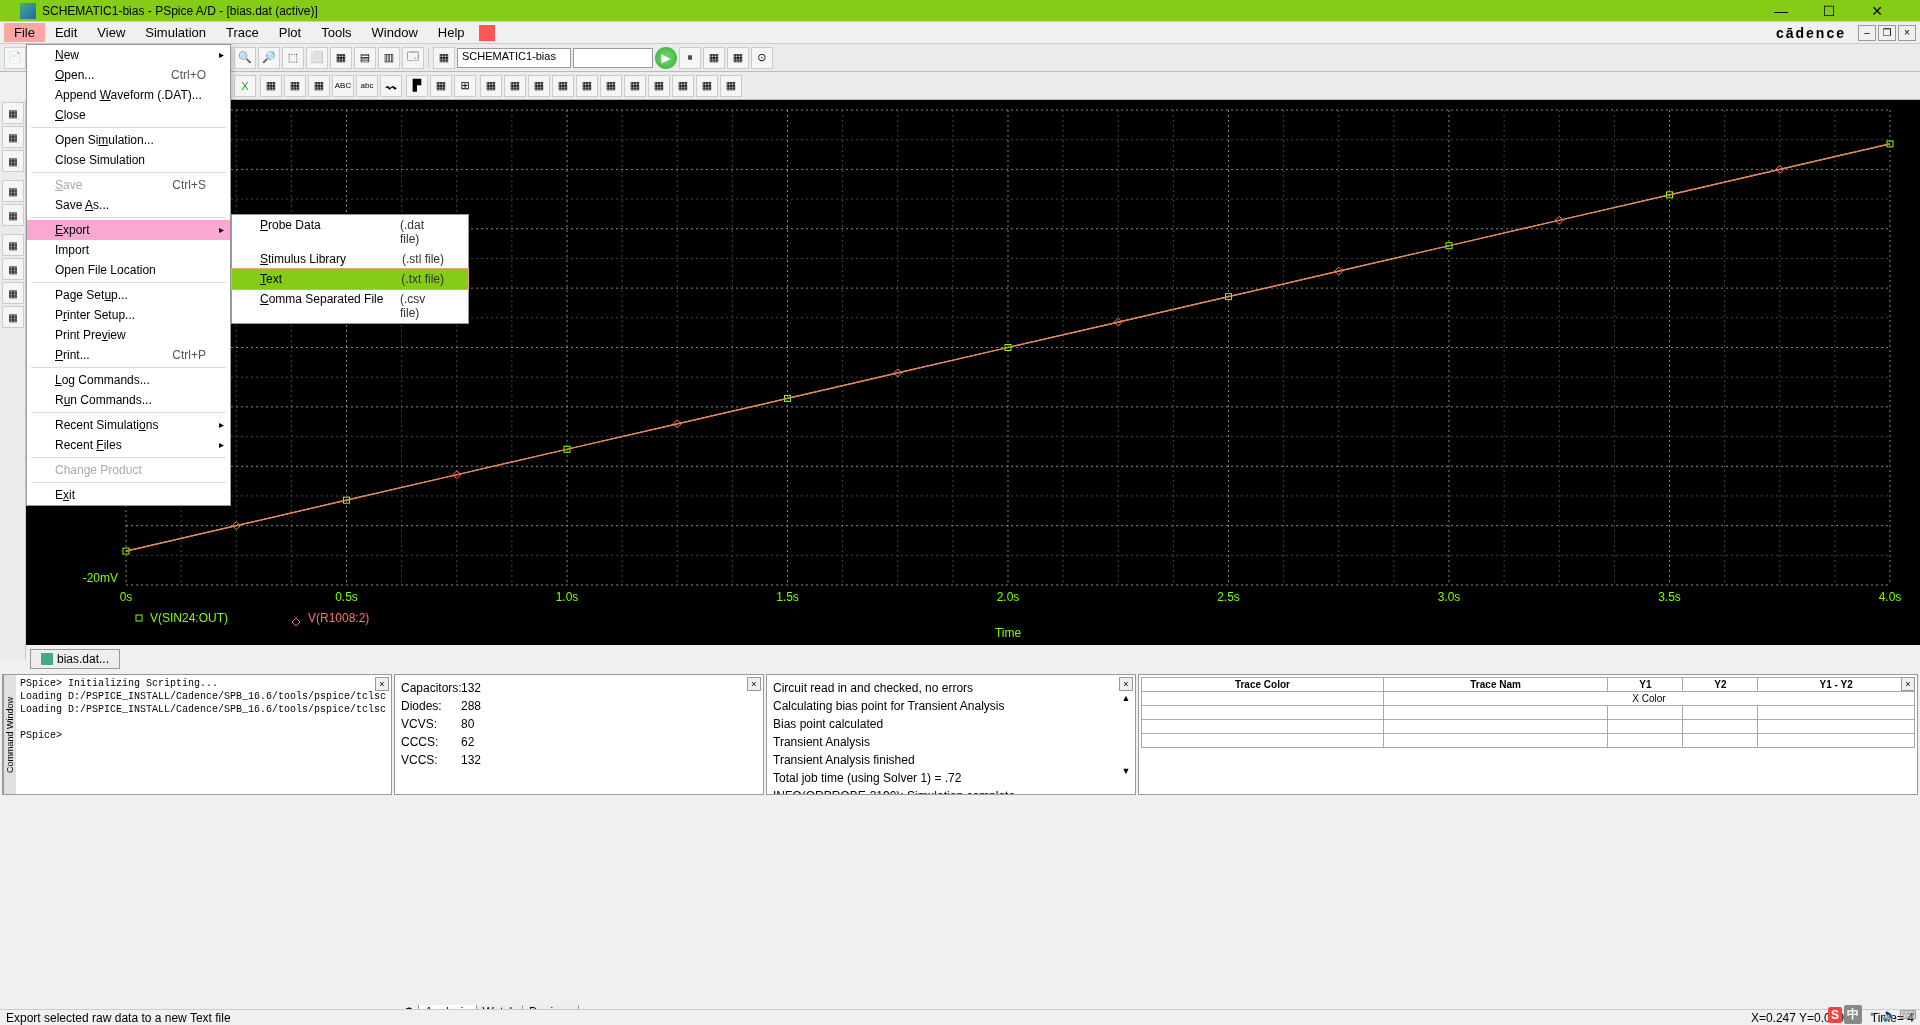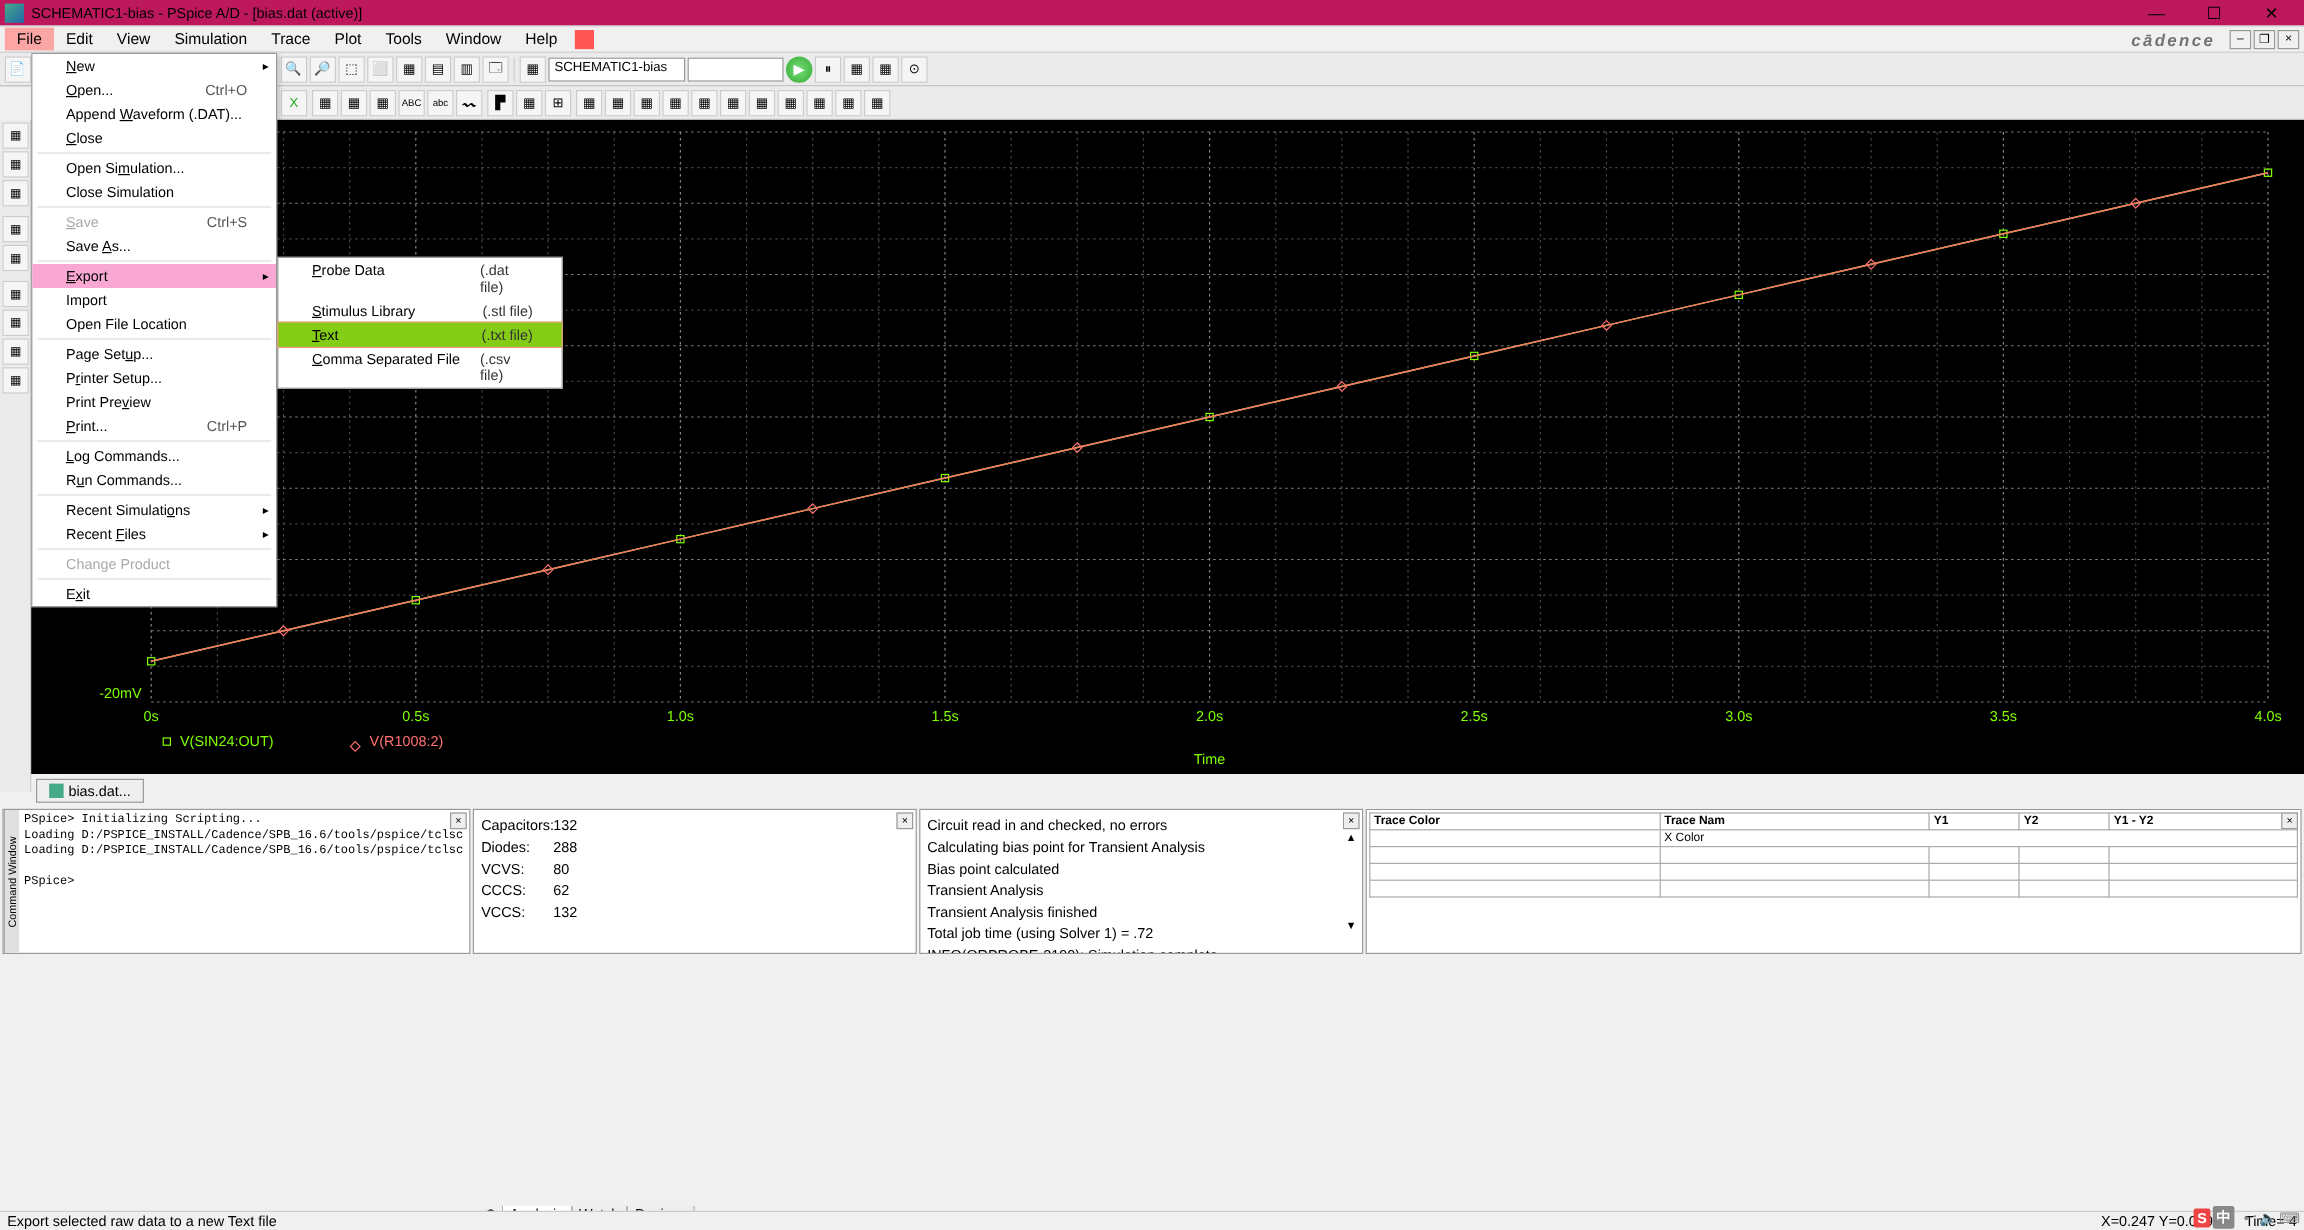--- a/index.html
+++ b/index.html
@@ -1,25 +1,25 @@
 <!DOCTYPE html>
 <html><head>
 <meta charset="utf-8">
 <style>
 * { margin:0; padding:0; box-sizing:border-box; font-family:"Segoe UI",Tahoma,sans-serif; font-size:12px; }
 body { background:#f0f0f0; width:1920px; height:1025px; overflow:hidden; position:relative; }
-.titlebar { height:22px; background:#be185d; display:flex; align-items:center; padding:0 4px; border-bottom:1px solid #ccc; }
+.titlebar { height:22px; background:#84cc16; display:flex; align-items:center; padding:0 20px; border-bottom:1px solid #ccc; }
 .titlebar .app-icon { width:16px; height:16px; background:linear-gradient(135deg,#4a8,#26a); margin-right:6px; }
 .titlebar .title-text { flex:1; font-size:12px; color:#000; }
 .titlebar .win-controls { display:flex; gap:2px; }
 .titlebar .win-controls span { width:46px; height:22px; display:flex; align-items:center; justify-content:center; cursor:pointer; font-size:14px; }
 .menubar { height:22px; background:#f0f0f0; display:flex; align-items:center; padding:0 4px; border-bottom:1px solid #ccc; position:relative; }
 .menubar .menu-item { padding:2px 10px; cursor:pointer; font-size:13px; }
 .menubar .menu-item.open { background:#fca5a5; }
-.menubar .brand { margin-left:auto; font-size:14px; letter-spacing:2px; color:#737373; font-weight:bold; margin-right:8px;font-style:italic; }
+.menubar .brand { margin-left:auto; font-size:14px; letter-spacing:2px; color:#000000; font-weight:bold; margin-right:8px; }
 .menubar .mdi { display:flex; gap:2px; margin-left:4px; }
 .menubar .mdi span { width:18px; height:16px; border:1px solid #999; font-size:10px; display:flex; align-items:center; justify-content:center; }
 .toolbar1 { height:28px; background:#ebebeb; border-bottom:1px solid #bbb; display:flex; align-items:center; padding:2px 4px; gap:2px; }
 .toolbar1 .tb-btn { width:22px; height:22px; border:1px solid #ccc; background:#f5f5f5; display:flex; align-items:center; justify-content:center; font-size:11px; }
 .toolbar1 .sep { width:1px; height:20px; background:#ccc; margin:0 2px; }
 .toolbar1 .combo { height:20px; border:1px solid #999; background:#fff; padding:1px 14px 1px 4px; font-size:11px; min-width:110px; }
 .toolbar1 .combo.wide { min-width:80px; }
 .toolbar1 .playbtn { width:22px; height:22px; border-radius:50%; background:radial-gradient(#7d7,#3a3); display:flex; align-items:center; justify-content:center; }
 .toolbar2 { height:28px; background:#ebebeb; border-bottom:1px solid #bbb; display:flex; align-items:center; padding:2px 4px; gap:2px; margin-left:230px; }
 .toolbar2 .tb-btn { width:22px; height:22px; border:1px solid #ccc; background:#f5f5f5; display:flex; align-items:center; justify-content:center; font-size:11px; }
@@ -36,21 +36,21 @@
 .panel .pbody { flex:1; overflow:auto; padding:2px 4px; font-family:"Courier New",monospace; font-size:10px; line-height:1.3; white-space:pre; }
 .panel .pbody2 { flex:1; overflow:auto; padding:4px 6px; font-size:10px; line-height:1.5; }
 .panel .pbody2 .row { display:flex; }
 .panel .pbody2 .row .k { width:60px; }
 .panel .xbtn { position:absolute; right:2px; top:2px; width:14px; height:14px; border:1px solid #999; font-size:9px; display:flex; align-items:center; justify-content:center; background:#eee; }
 .panel .scroll-up { position:absolute; right:2px; top:18px; width:14px; font-size:9px; text-align:center; }
 .panel .scroll-dn { position:absolute; right:2px; bottom:18px; width:14px; font-size:9px; text-align:center; }
 .panel3 { font-size:10px; }
 .panel4 { font-size:10px; }
 .panel4 table { width:100%; border-collapse:collapse; }
-.panel4 th, .panel4 td { border:1px solid #aaa; padding:1px 3px; font-size:10px; text-align:left; height:14px; }
+.panel4 th, .panel4 td { border:1px solid #aaa; padding:1px 3px; font-size:10px; text-align:center; height:14px; }
 .bottom-tabs { position:absolute; left:402px; bottom:5px; font-size:10px; display:flex; }
 .bottom-tabs .bt { border:1px solid #999; border-top:none; padding:0 6px; background:#eee; border-radius:0 0 4px 4px; margin-right:-1px; }
 .bottom-tabs .bt.active { background:#fff; }
 .statusbar { position:absolute; left:0; right:0; bottom:0; height:16px; background:#f0f0f0; border-top:1px solid #ccc; display:flex; align-items:center; font-size:11px; padding:0 6px; }
 .statusbar .sb-left { flex:1; }
 .statusbar .sb-right { display:flex; gap:20px; }
 .sb-float { position:absolute; bottom:1px; right:4px; display:flex; gap:2px; font-size:11px; align-items:center; }
 .sb-float .ime { background:#e44; color:#fff; padding:1px 3px; border-radius:2px; font-weight:bold; }
 .sb-float .ico { width:16px; height:16px; display:flex; align-items:center; justify-content:center; color:#888; }
 

